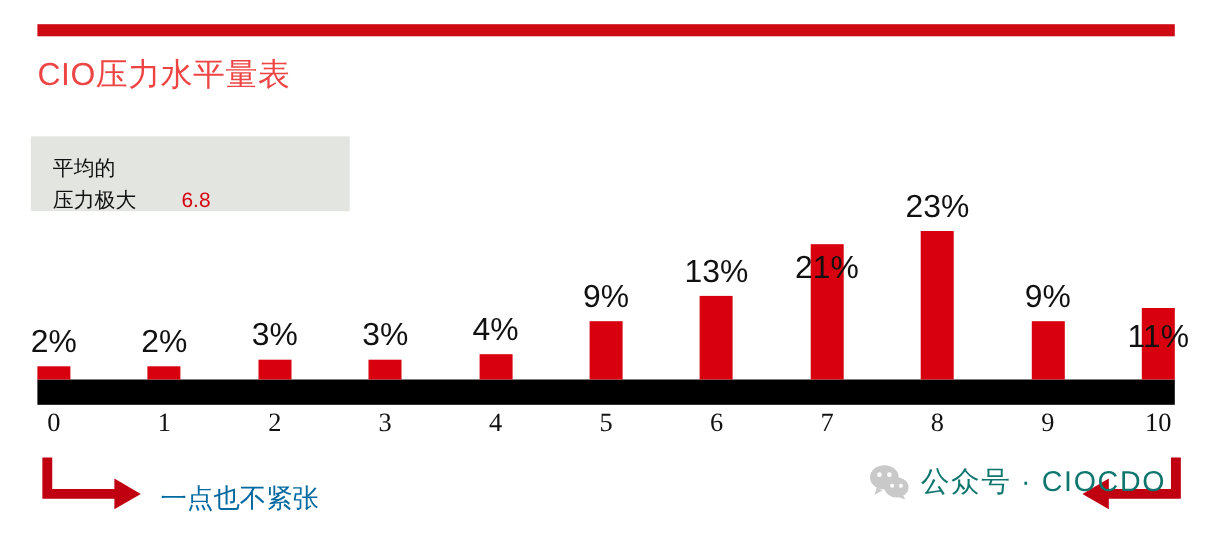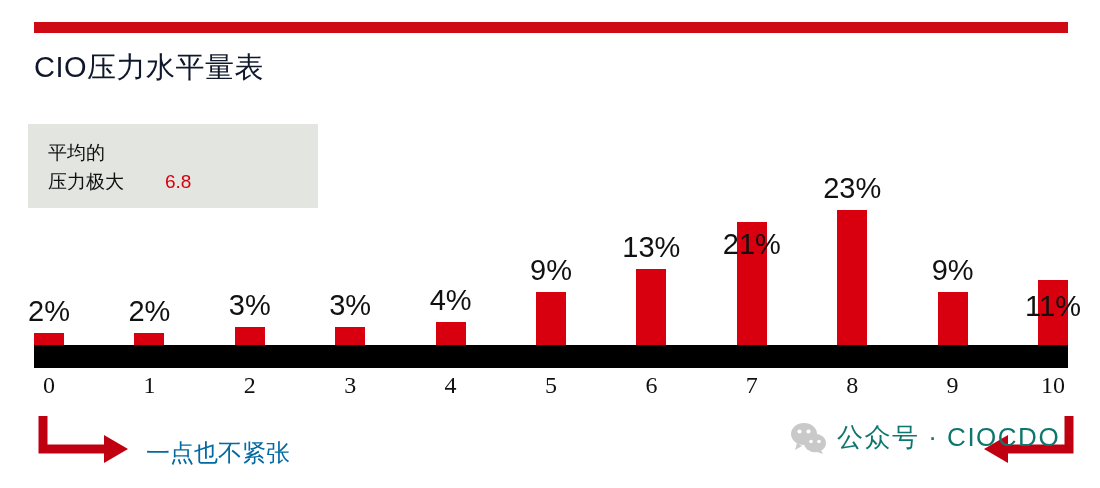--- a/index.html
+++ b/index.html
@@ -27,32 +27,32 @@
   }
 
   
   .slide-title {
     position: absolute;
     left: 34px;
     top: 48px;
     font-family: "Liberation Sans", "DejaVu Sans", sans-serif;
     font-size: 29px;
     font-weight: 400;
-    color: #0f172a;
+    color: #ef4444;
     letter-spacing: 0.5px;
     white-space: nowrap;
   }
 
   
   .avg-box {
     position: absolute;
     left: 28px;
     top: 124px;
     width: 290px;
-    height: 84px;
+    height: 68px;
     background: #E3E5E1;
   }
   .avg-box .line {
     position: absolute;
     left: 20px;
     font-family: "Liberation Sans", "DejaVu Sans", sans-serif;
     font-size: 19px;
     color: #111111;
     white-space: nowrap;
   }

